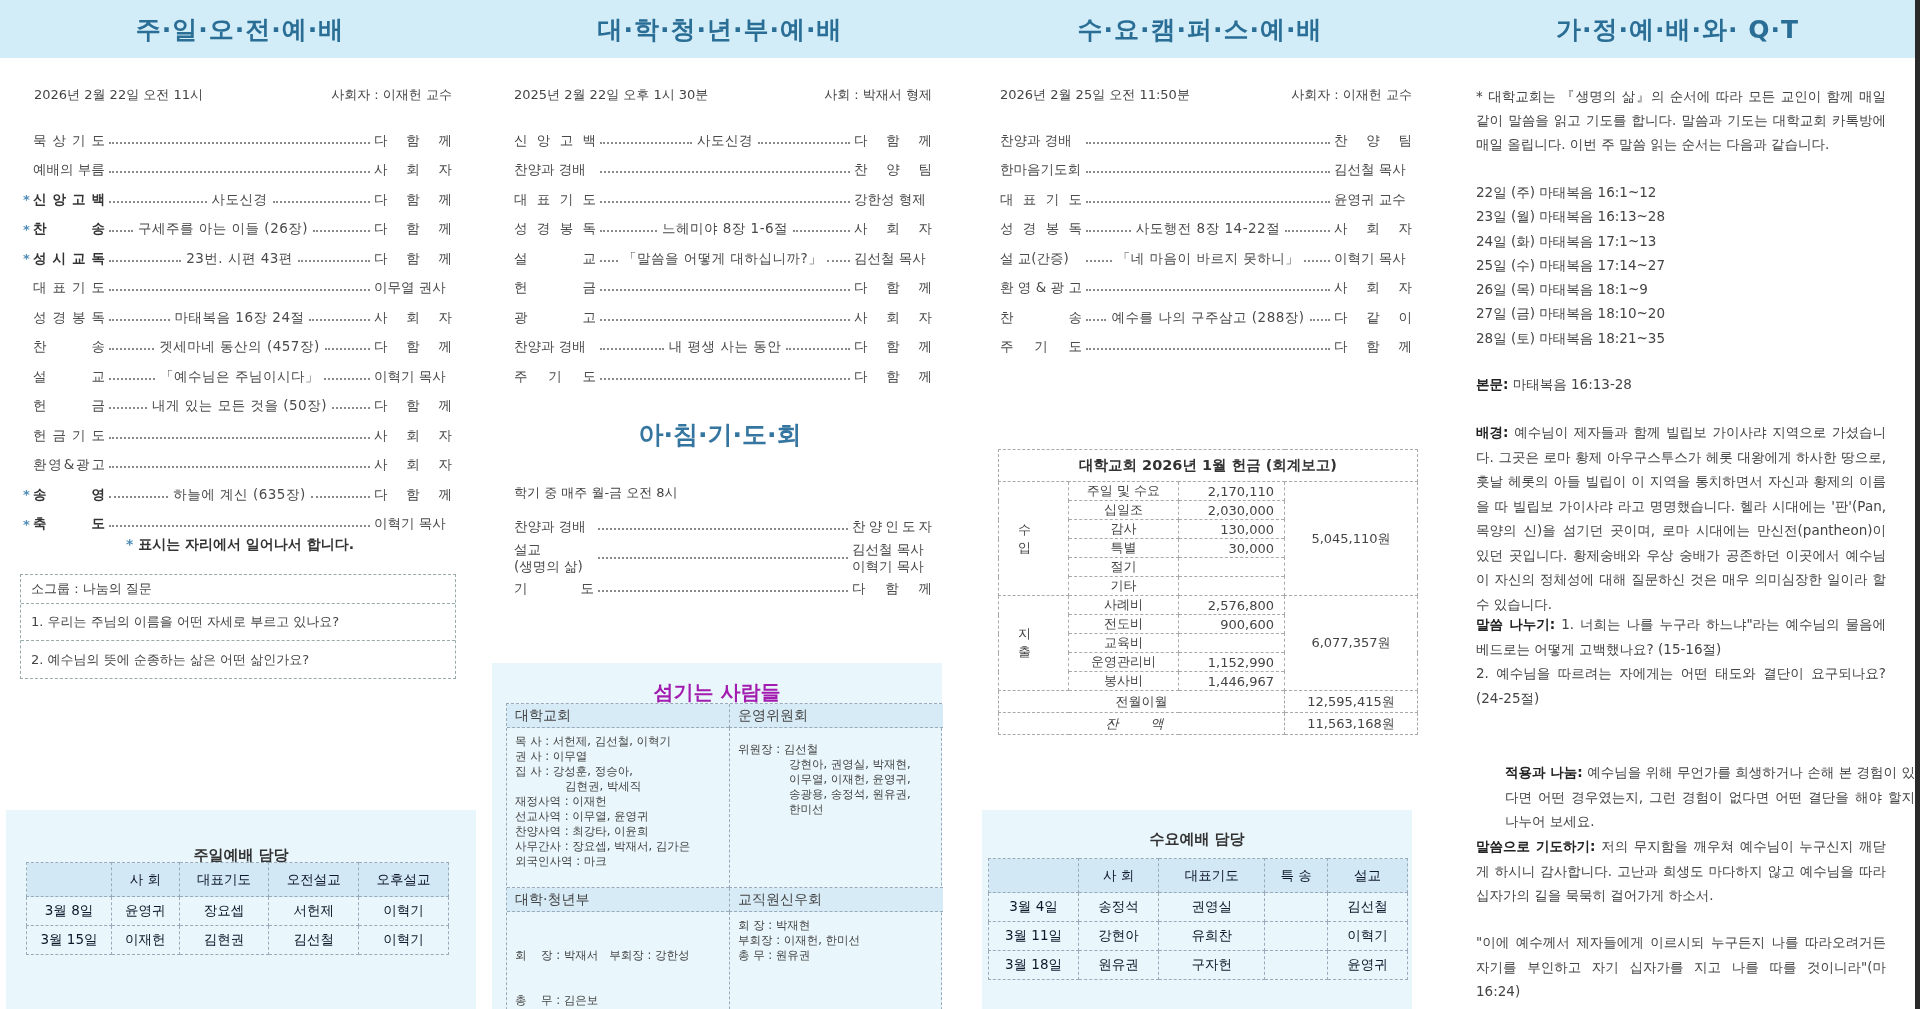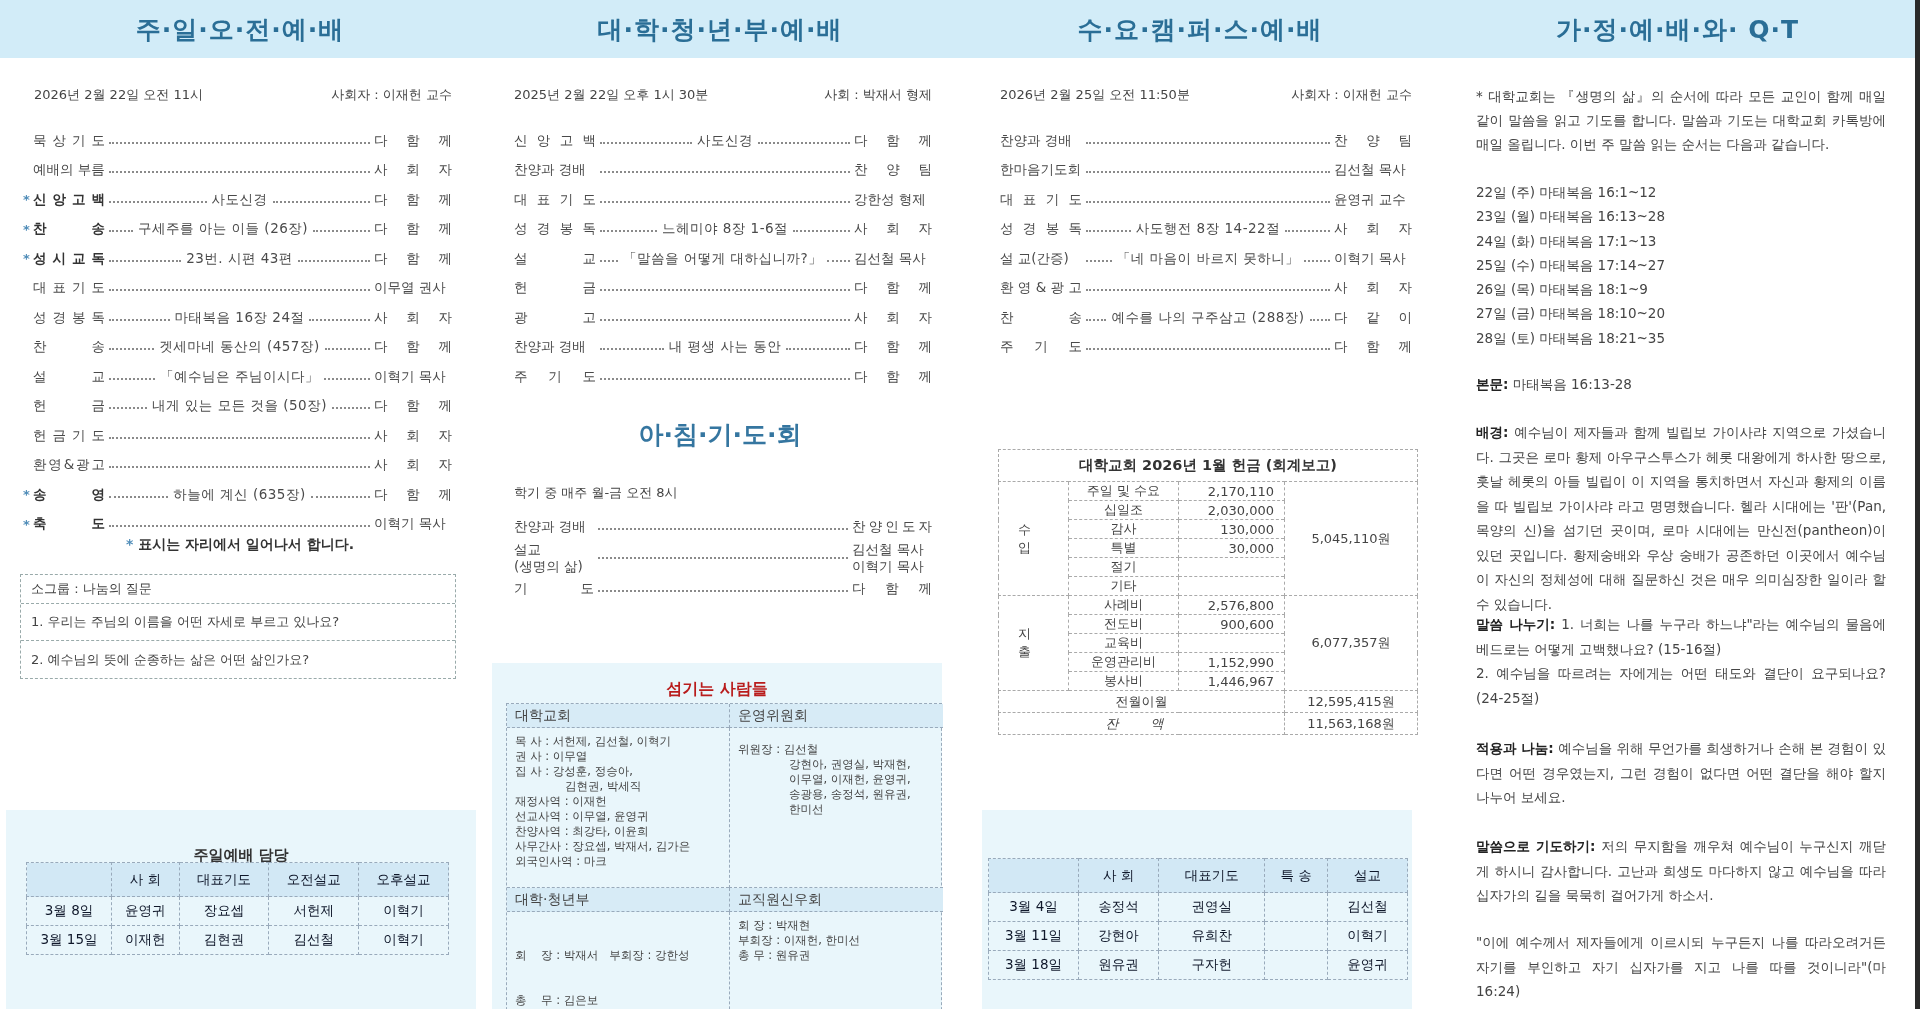--- a/index.html
+++ b/index.html
@@ -49,21 +49,21 @@
   .mp .r .l { width: 80px; display: flex; justify-content: space-between; }
   .mp .r .d { flex: 1; border-bottom: 2px dotted #8a8a8a; margin: 0 4px; position: relative; top: 2px; }
   .mp .r .rt { width: 80px; display: flex; justify-content: space-between; }
   .mp .r2 { display: flex; align-items: center; height: 38px; }
   .mp .r2 .l { width: 80px; line-height: 17px; }
   .mp .r2 .l span { display: flex; justify-content: space-between; }
   .mp .r2 .rt { width: 80px; line-height: 17px; }
   .mp .r2 .rt span { display: flex; justify-content: space-between; }
 
   .servers { position: absolute; top: 663px; left: 12px; width: 450px; height: 346px; background: #e9f6fb; }
-  .servers .t { text-align: center; font-size: 16px; font-weight: bold; color: #b91c1c; margin-top: 16px; }
+  .servers .t { text-align: center; font-size: 20px; font-weight: bold; color: #a21caf; margin-top: 16px; }
   .sgrid { position: absolute; top: 40px; left: 14px; width: 436px; border: 1px dashed #9ab; font-size: 12.5px; color: #444; display: grid; grid-template-columns: 222px 214px; }
   .sgrid .hd { background: #d7ebf6; height: 24px; display: flex; align-items: center; padding-left: 8px; font-size: 14px; border-bottom: 1px dashed #9ab; color: #444; }
   .sgrid .cell { padding: 6px 8px; line-height: 15px; font-size: 11.5px; border-bottom: 1px dashed #9ab; }
   .sgrid .c-right { border-left: 1px dashed #9ab; }
 
   .fin { position: absolute; top: 449px; left: 38px; width: 420px; border-collapse: collapse; font-size: 13px; color: #444; }
   .fin td { border: 1px dashed #aaa; height: 19px; text-align: center; padding: 0 4px; }
   .fin .title { font-weight: bold; font-size: 14.5px; height: 32px; color: #333; }
   .fin .num { text-align: right; padding-right: 10px; }
   .fin .sec { letter-spacing: 18px; }
@@ -683,20 +683,21 @@
           <td>12,595,415원</td>
         </tr>
     <tr>
           <td colspan="3" style="height:22px; letter-spacing:14px;font-style:italic;">잔 액</td>
           <td>11,563,168원</td>
         </tr>
   </tbody>
     </table>
 
   <div class="duty-box" style="top:810px; left:22px; width:430px; height:199px;">
+    <div class="duty-title" style="margin-top:20px;">수요예배 담당</div>
     <table class="duty" style="top:48px; left:6px; width:420px;">
       <tbody>
           <tr>
         <th style="width:90px"></th>
         <th>사 회</th>
         <th>대표기도</th>
         <th>특 송</th>
         <th>설교</th>
       </tr>
       <tr>
@@ -738,18 +739,18 @@
     <div>26일 (목) 마태복음 18:1~9</div>
     <div>27일 (금) 마태복음 18:10~20</div>
     <div>28일 (토) 마태복음 18:21~35</div>
   </div>
   <p class="qt-p" style="top:372px;"><b>본문:</b> <span>마태복음 16:13-28</span></p>
   <p class="qt-p" style="top:420px;"><b>배경:</b> <span>예수님이 제자들과 함께 빌립보 가이사랴 지역으로 가셨습니다. 그곳은 로마 황제 아우구스투스가 헤롯 대왕에게 하사한 땅으로, 훗날 헤롯의 아들 빌립이 이 지역을 통치하면서 자신과 황제의 이름을 따 빌립보 가이사랴 라고 명명했습니다. 헬라 시대에는 '판'(Pan, 목양의 신)을 섬기던 곳이며, 로마 시대에는 만신전(pantheon)이 있던 곳입니다. 황제숭배와 우상 숭배가 공존하던 이곳에서 예수님이 자신의 정체성에 대해 질문하신 것은 매우 의미심장한 일이라 할 수 있습니다.</span></p>
   <div class="qt-p" style="top:612px;">
     <p><b>말씀 나누기:</b> <span>1. 너희는 나를 누구라 하느냐"라는 예수님의 물음에 베드로는 어떻게 고백했나요? (15-16절)</span></p>
     <p>2. 예수님을 따르려는 자에게는 어떤 태도와 결단이 요구되나요? (24-25절)</p>
   </div>
-  <p class="qt-p" style="top:736px;"><b>적용과 나눔:</b> <span>예수님을 위해 무언가를 희생하거나 손해 본 경험이 있다면 어떤 경우였는지, 그런 경험이 없다면 어떤 결단을 해야 할지 나누어 보세요.</span></p>
+  <p class="qt-p" style="top:760px;margin-left:29px;"><b>적용과 나눔:</b> <span>예수님을 위해 무언가를 희생하거나 손해 본 경험이 있다면 어떤 경우였는지, 그런 경험이 없다면 어떤 결단을 해야 할지 나누어 보세요.</span></p>
   <p class="qt-p" style="top:834px;"><b>말씀으로 기도하기:</b> <span>저의 무지함을 깨우쳐 예수님이 누구신지 깨닫게 하시니 감사합니다. 고난과 희생도 마다하지 않고 예수님을 따라 십자가의 길을 묵묵히 걸어가게 하소서.</span></p>
   <p class="qt-p" style="top:930px;">"이에 예수께서 제자들에게 이르시되 누구든지 나를 따라오려거든 자기를 부인하고 자기 십자가를 지고 나를 따를 것이니라"(마 16:24)</p>
 </section>
 
 <div class="edge"></div>
 
 </body></html>

